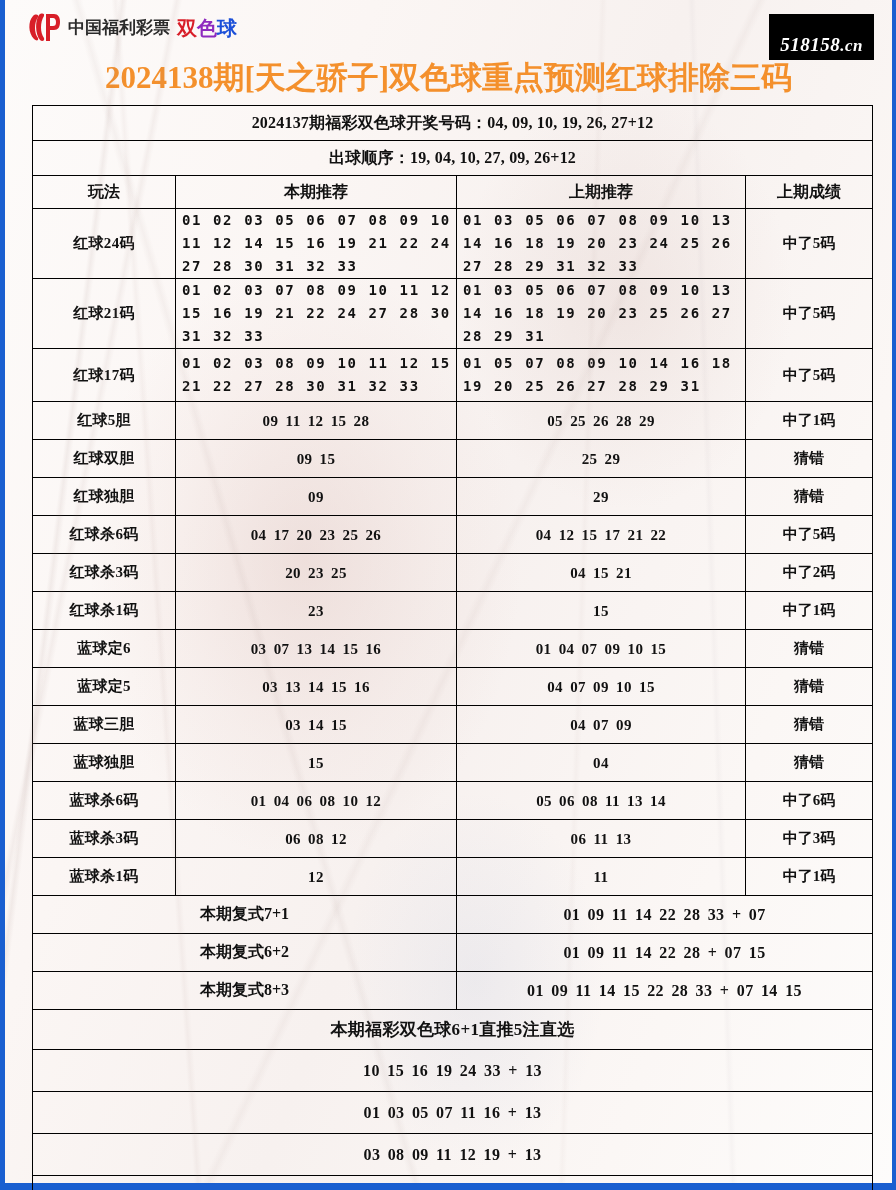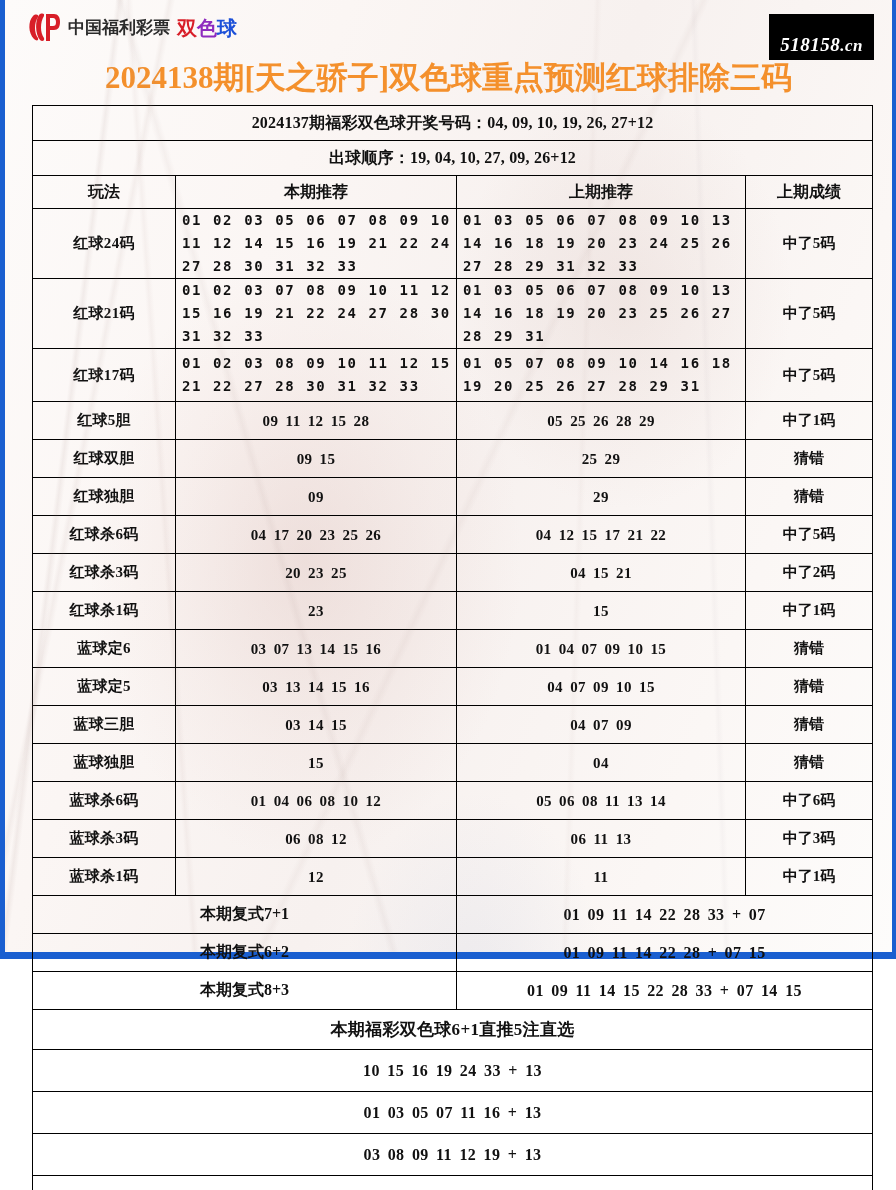--- a/index.html
+++ b/index.html
@@ -7,21 +7,21 @@
   body {
     width: 896px; height: 1190px;
     font-family: "Liberation Serif", "DejaVu Serif", serif;
     background: #ffffff;
     overflow: hidden;
   }
 
   
   #page {
     position: relative;
-    width: 896px; height: 959px;
+    width: 896px; height: 1190px;
     border-left: 5px solid #1a5fd0;
     border-right: 4px solid #1a5fd0;
     border-bottom: 7px solid #1a5fd0;
     background:
       radial-gradient(ellipse 300px 420px at 300px 560px, rgba(212,175,168,0.30) 0%, rgba(226,198,192,0.14) 45%, rgba(255,255,255,0) 72%),
       radial-gradient(ellipse 240px 300px at 620px 300px, rgba(208,178,170,0.20) 0%, rgba(255,255,255,0) 70%),
       radial-gradient(ellipse 180px 260px at 470px 980px, rgba(180,190,215,0.18) 0%, rgba(255,255,255,0) 72%),
       linear-gradient(110deg, #fdfbfa 0%, #fbf6f4 28%, #f7f1ef 52%, #fbf7f5 78%, #fdfcfb 100%);
     background-color: #fcfaf9;
   }

